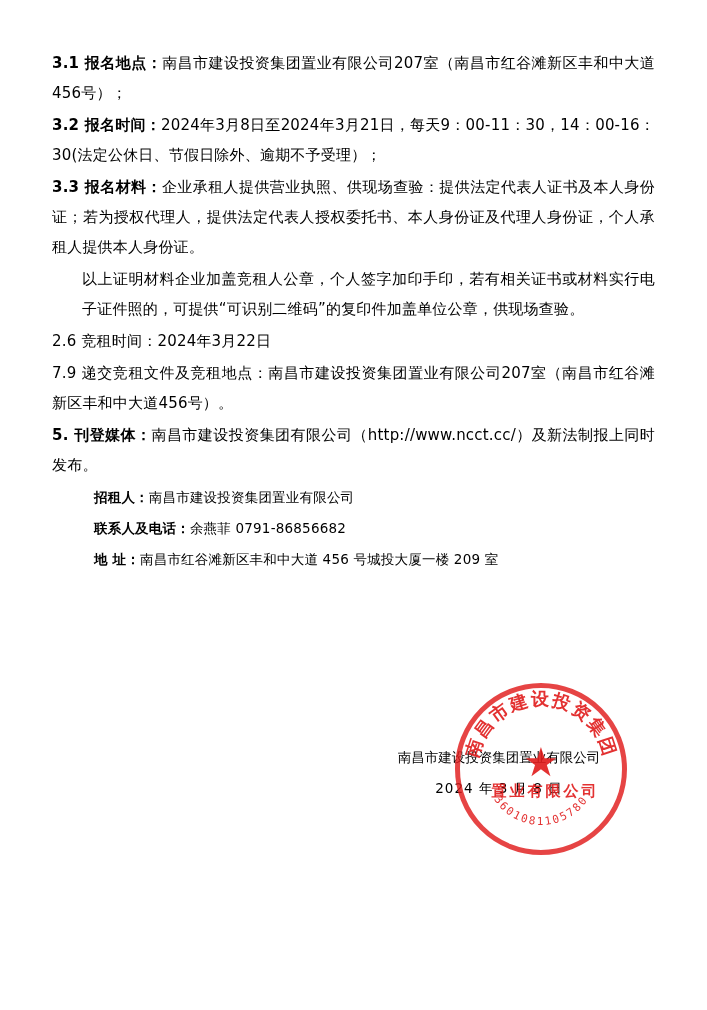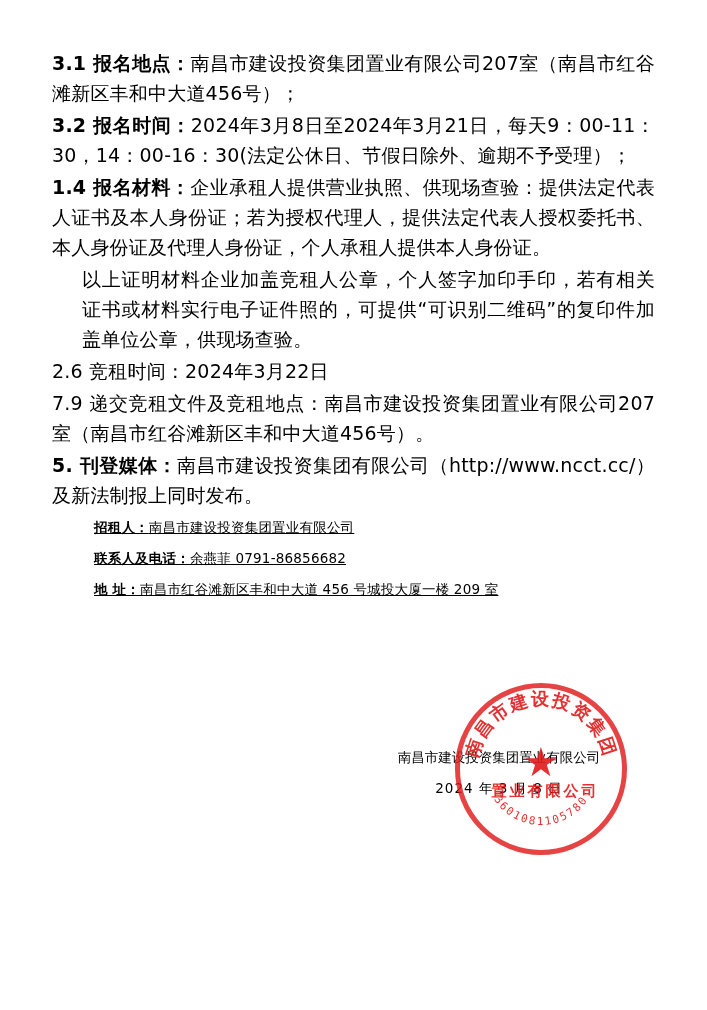--- a/index.html
+++ b/index.html
@@ -16,35 +16,34 @@
     overflow: hidden;
   }
   .page {
     position: relative;
     width: 707px;
     height: 1010px;
     box-sizing: border-box;
     padding: 48px 52px 0 52px;
   }
   .para {
-    font-size: 19px;
+    font-size: 15px;
     line-height: 30px;
     text-align: justify;
     margin: 0 0 2px 0;
     letter-spacing: 0.2px;
   }
   .para.block-indent {
     padding-left: 30px;
   }
   .bold {
     font-weight: bold;
   }
   .sig-block {
     padding-left: 42px;
-    text-decoration: underline;
   }
   .sig-line {
     font-size: 13.5px;
     line-height: 31px;
     letter-spacing: 0.2px;
   }
   .closing {
     position: absolute;
     right: 58px;
     top: 742px;
@@ -129,21 +128,21 @@
 
   <p class="para">
     <span class="bold">3.1 报名地点：</span><span>南昌市建设投资集团置业有限公司207室（南昌市红谷滩新区丰和中大道456号）；</span>
   </p>
 
   <p class="para">
     <span class="bold">3.2 报名时间：</span><span>2024年3月8日至2024年3月21日，每天9：00-11：30，14：00-16：30(法定公休日、节假日除外、逾期不予受理）；</span>
   </p>
 
   <p class="para">
-    <span class="bold">1.4 报名材料：</span><span>企业承租人提供营业执照、供现场查验：提供法定代表人证书及本人身份证；若为授权代理人，提供法定代表人授权委托书、本人身份证及代理人身份证，个人承租人提供本人身份证。</span>
+    <span class="bold">3.3 报名材料：</span><span>企业承租人提供营业执照、供现场查验：提供法定代表人证书及本人身份证；若为授权代理人，提供法定代表人授权委托书、本人身份证及代理人身份证，个人承租人提供本人身份证。</span>
   </p>
 
   <p class="para block-indent">
     <span>以上证明材料企业加盖竞租人公章，个人签字加印手印，若有相关证书或材料实行电子证件照的，可提供“可识别二维码”的复印件加盖单位公章，供现场查验。</span>
   </p>
 
 
   <p class="para">
     <span>2.6 竞租时间：</span><span>2024年3月22日</span>
   </p>

